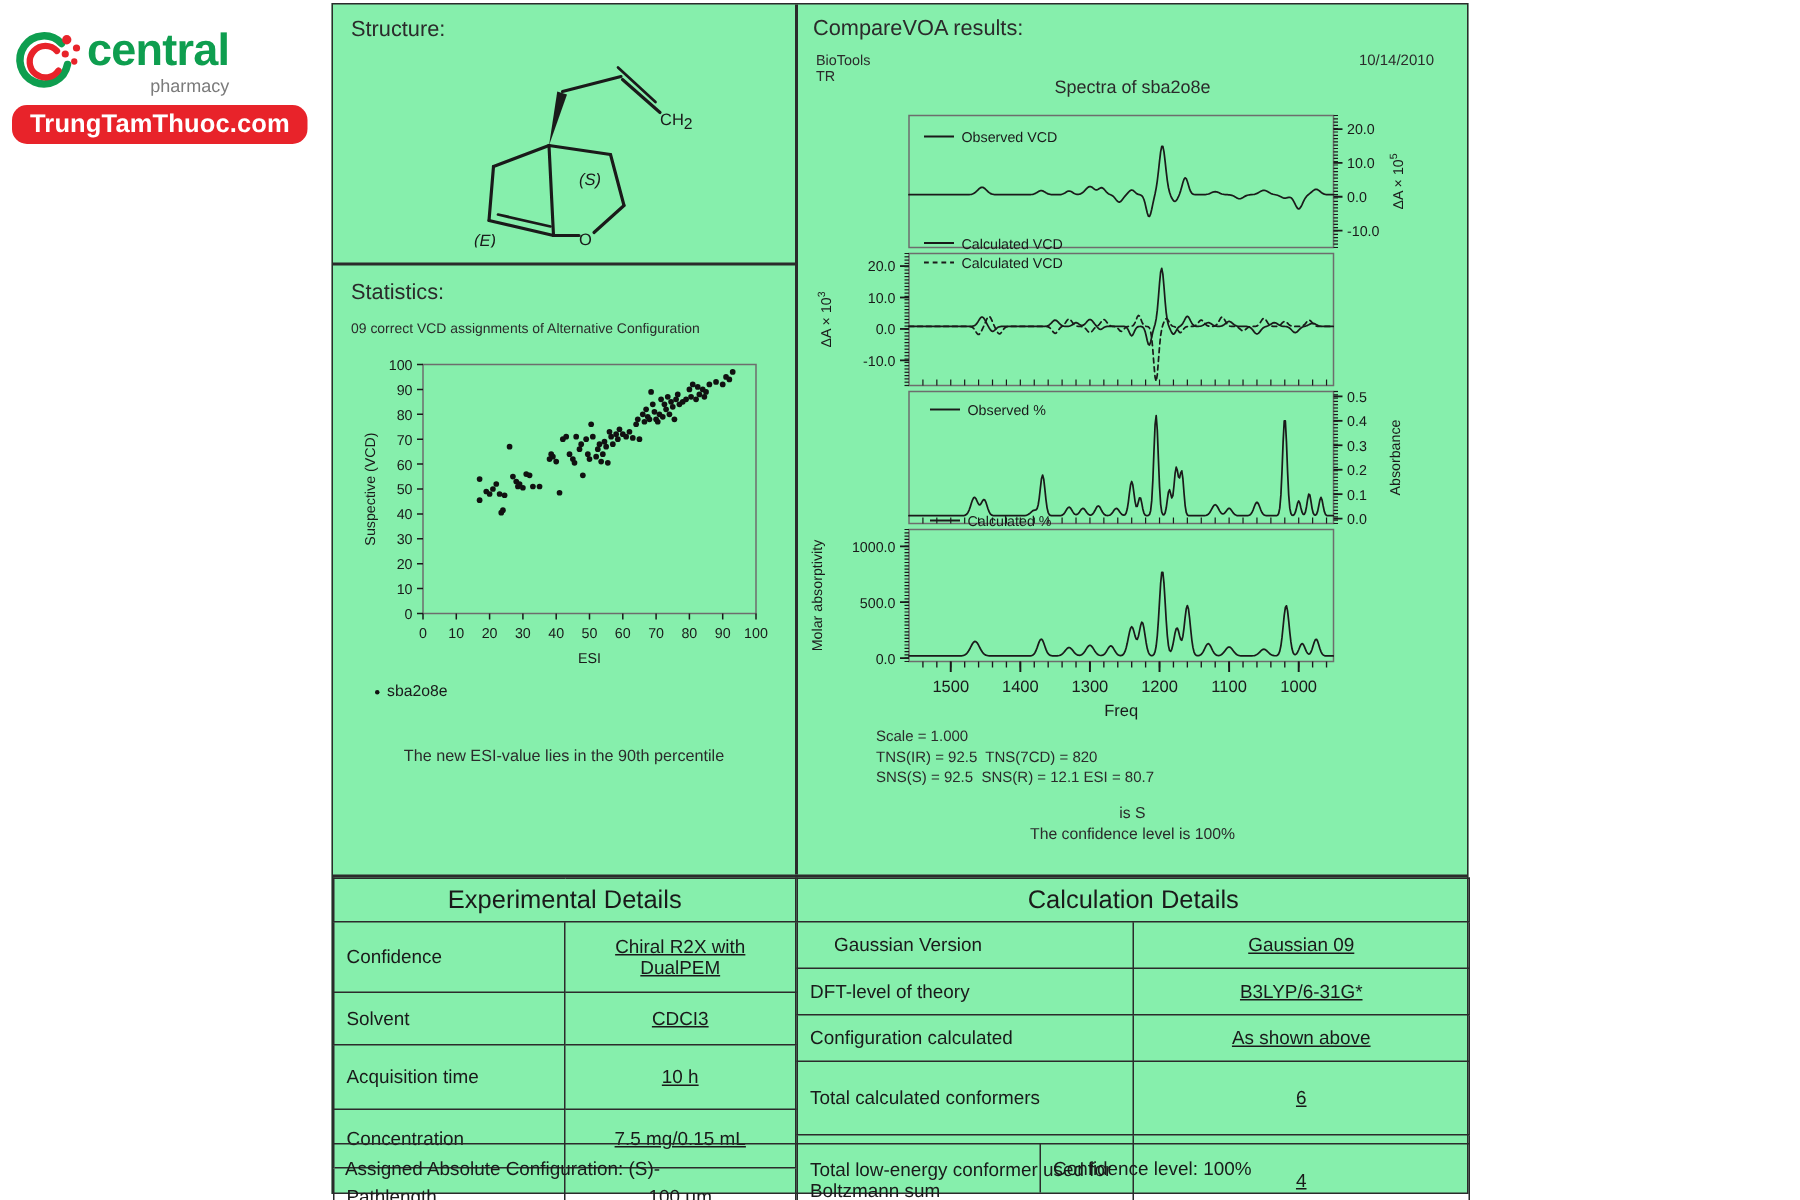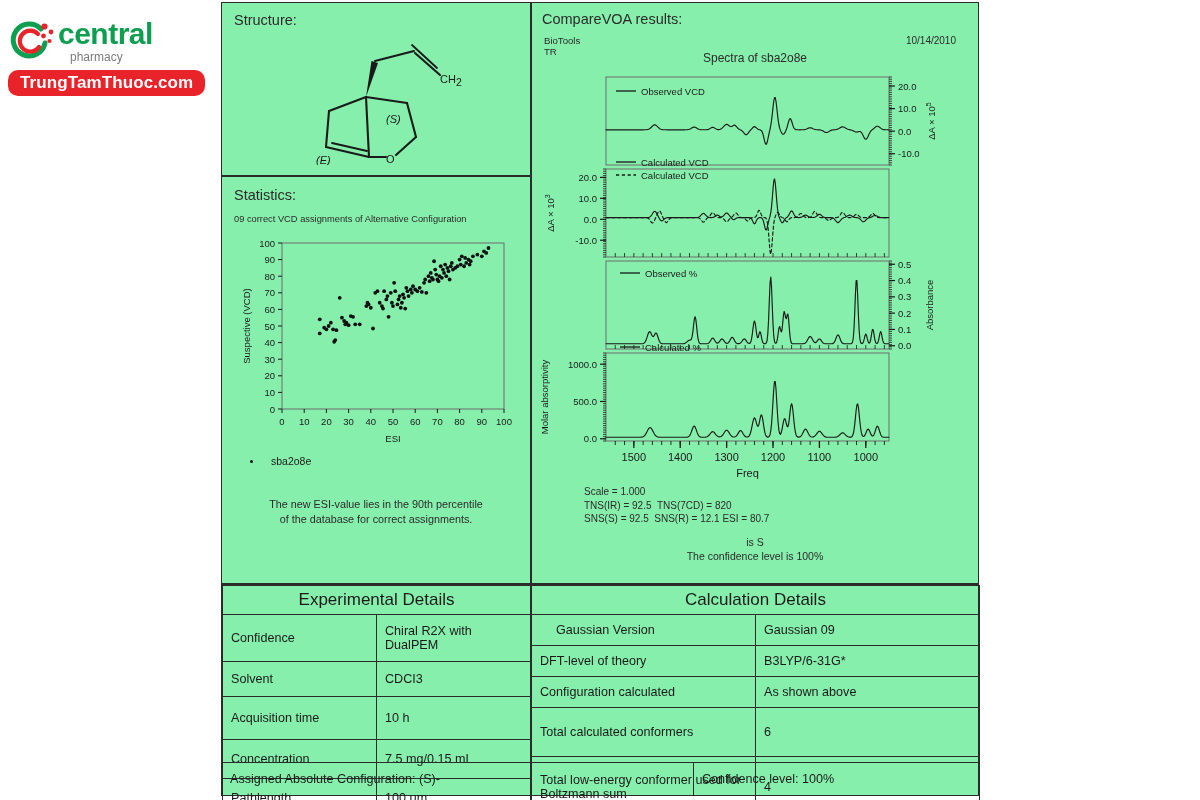--- a/index.html
+++ b/index.html
@@ -13,21 +13,21 @@
   
   .logo{position:absolute;left:8px;top:18px;width:200px;height:70px;}
   .logo-row{display:flex;align-items:center;gap:4px;}
   .logo-mark{width:46px;height:46px;position:relative;flex:0 0 auto;}
   .logo-word{font-size:30px;font-weight:700;color:#0e9e4f;line-height:1;letter-spacing:-.5px;}
   .logo-sub{font-size:12px;color:#7b7b7b;line-height:1;margin-top:2px;margin-left:12px;}
   .logo-badge{
     margin-top:6px;display:inline-block;background:#e8232a;color:#fff;
     font-size:17px;font-weight:700;padding:3px 12px;border-radius:10px;letter-spacing:.1px;
   }
-  .logo-text-col{display:flex;flex-direction:column;justify-content:center;}
+  .logo-text-col{display:flex;flex-direction:column;justify-content:center;text-align:right;}
 
   
   .sheet{
     position:absolute;left:221px;top:2px;width:758px;height:794px;
     border:1.5px solid #2b2b2b;background:#86efac;box-sizing:border-box;
   }
   .vline{position:absolute;top:0;bottom:0;width:1.5px;background:#2b2b2b;}
   .hline{position:absolute;left:0;right:0;height:1.5px;background:#2b2b2b;}
 
   .pane-title{font-size:14.5px;color:#2b2b2b;}
@@ -35,40 +35,40 @@
   
   .col-left{position:absolute;left:0;top:0;width:308px;height:580px;}
   .struct-box{position:absolute;left:0;top:0;width:308px;height:172px;}
   .struct-label{position:absolute;left:12px;top:9px;}
   .struct-svg{position:absolute;left:52px;top:22px;}
 
   .stats-box{position:absolute;left:0;top:174px;width:308px;height:406px;}
   .stats-label{position:absolute;left:12px;top:10px;}
   .stats-caption{position:absolute;left:12px;top:37px;font-size:9.3px;color:#2b2b2b;white-space:nowrap;}
   .scatter-wrap{position:absolute;left:14px;top:56px;}
-  .legend-dot-row{position:absolute;left:28px;top:278px;font-size:10.5px;display:flex;align-items:center;gap:18px;}
+  .legend-dot-row{position:absolute;left:28px;top:278px;font-size:10.5px;display:flex;align-items:center;gap:5px;}
   .legend-dot{width:3px;height:3px;background:#111;border-radius:50%;display:inline-block;}
   .stats-note{position:absolute;left:0;right:0;top:320px;text-align:center;font-size:10.8px;line-height:1.35;color:#2b2b2b;}
 
   
   .col-right{position:absolute;left:310px;top:0;width:446px;height:580px;}
   .cv-title{position:absolute;left:10px;top:8px;}
   .cv-org{position:absolute;left:12px;top:32px;font-size:9.6px;line-height:1.15;color:#2b2b2b;}
   .cv-date{position:absolute;right:22px;top:32px;font-size:10px;color:#2b2b2b;}
   .cv-spectra-title{position:absolute;left:0;right:0;top:48px;text-align:center;font-size:12px;color:#2b2b2b;}
   .spectra-wrap{position:absolute;left:2px;top:62px;}
   .cv-stats{position:absolute;left:52px;top:482px;font-size:10px;line-height:1.35;color:#2b2b2b;white-space:pre;}
   .cv-concl{position:absolute;left:0;right:0;top:532px;text-align:center;font-size:10.5px;line-height:1.35;color:#2b2b2b;}
 
   
   .tables{position:absolute;left:0;top:582px;right:0;bottom:0;}
   table.det{border-collapse:collapse;table-layout:fixed;font-size:12.6px;color:#1a1a1a;}
   table.det td{border:1.2px solid #2b2b2b;padding:4px 8px;vertical-align:middle;}
   .t-head{text-align:center;font-size:17px;padding:4px 0;}
-  .t-val{text-align:left;}
+  .t-val{text-align:center;text-decoration:underline;}
   .exp-tbl{position:absolute;left:0;top:0;width:309px;}
   .calc-tbl{position:absolute;left:309px;top:0;width:449px;}
   .foot-tbl{position:absolute;left:0;bottom:0;width:758px;}
   .foot-l{padding-left:10px;}
   .foot-r{padding-left:10px;}
   svg{display:block;}
   .ax{font-size:11px;fill:#1a1a1a;font-family:"Liberation Sans",sans-serif;}
   .axs{font-size:9.5px;fill:#1a1a1a;font-family:"Liberation Sans",sans-serif;}
 </style>
 </head>
@@ -294,21 +294,20 @@
             </svg>
         </div>
 
         <div class="legend-dot-row">
           <span class="legend-dot"></span>
           <span>sba2o8e</span>
         </div>
 
         <div class="stats-note">
           <div>The new ESI-value lies in the 90th percentile</div>
-          <div>of the database for correct assignments.</div>
         </div>
       </div>
     </div>
 
     <div class="col-right">
       <div class="pane-title cv-title">CompareVOA results:</div>
       <div class="cv-org">
         <div>BioTools</div>
         <div>TR</div>
       </div>

